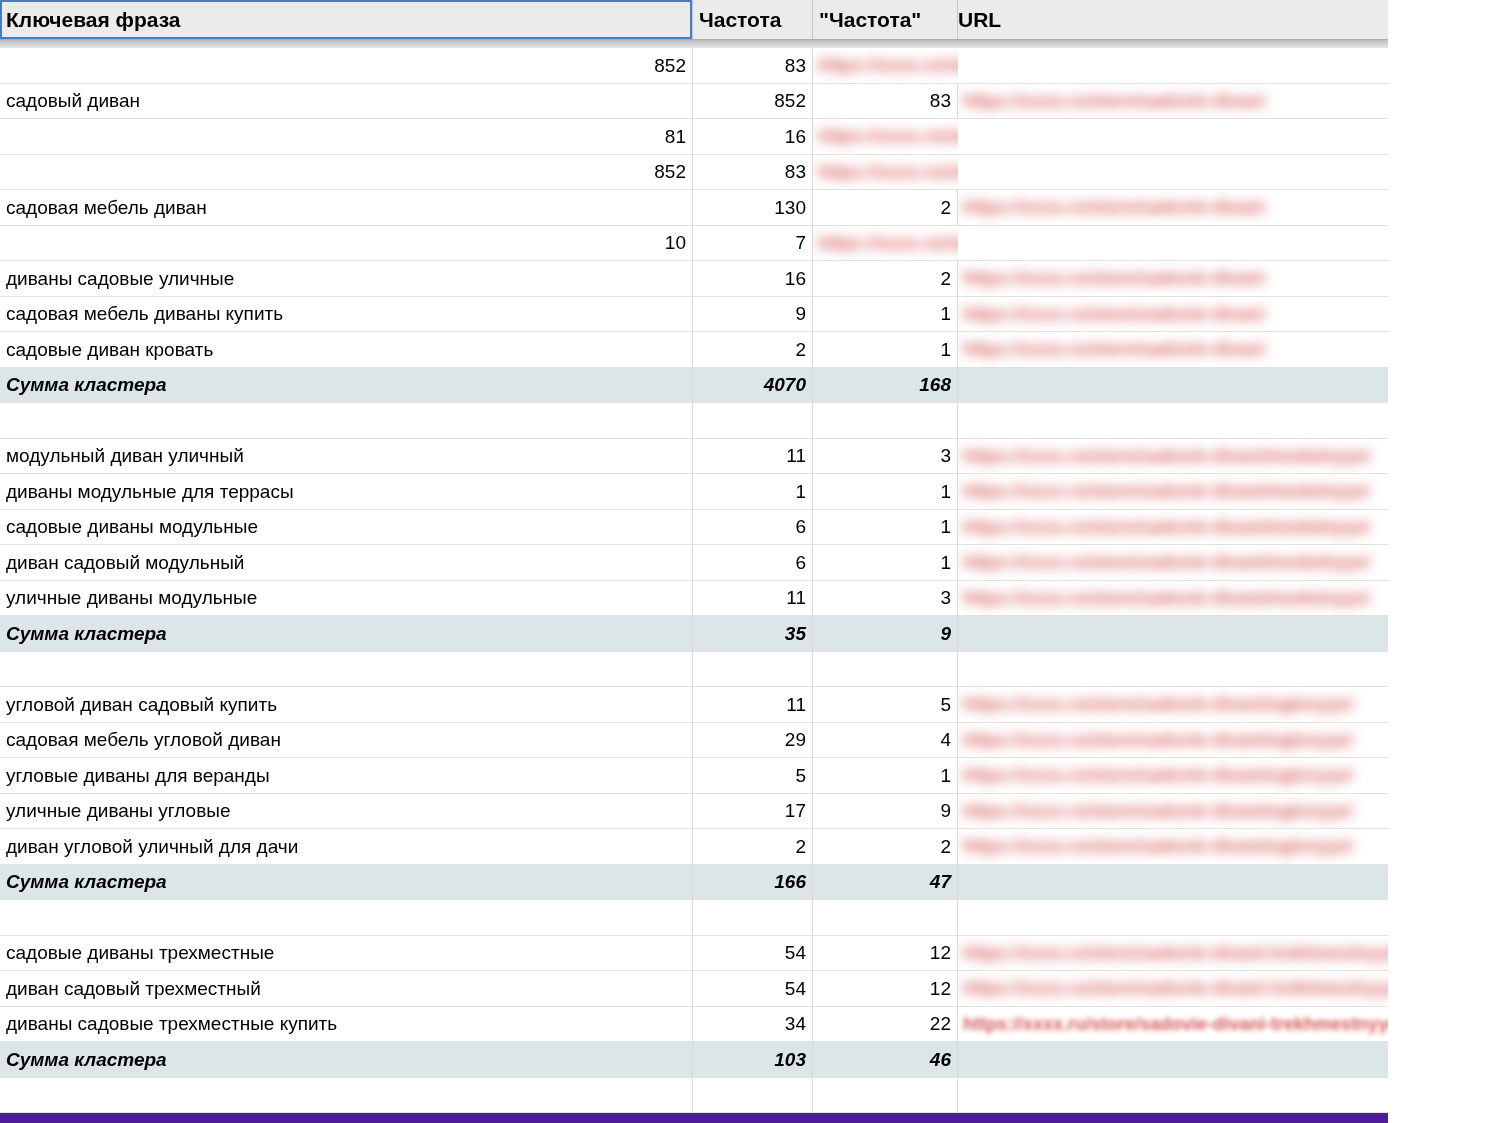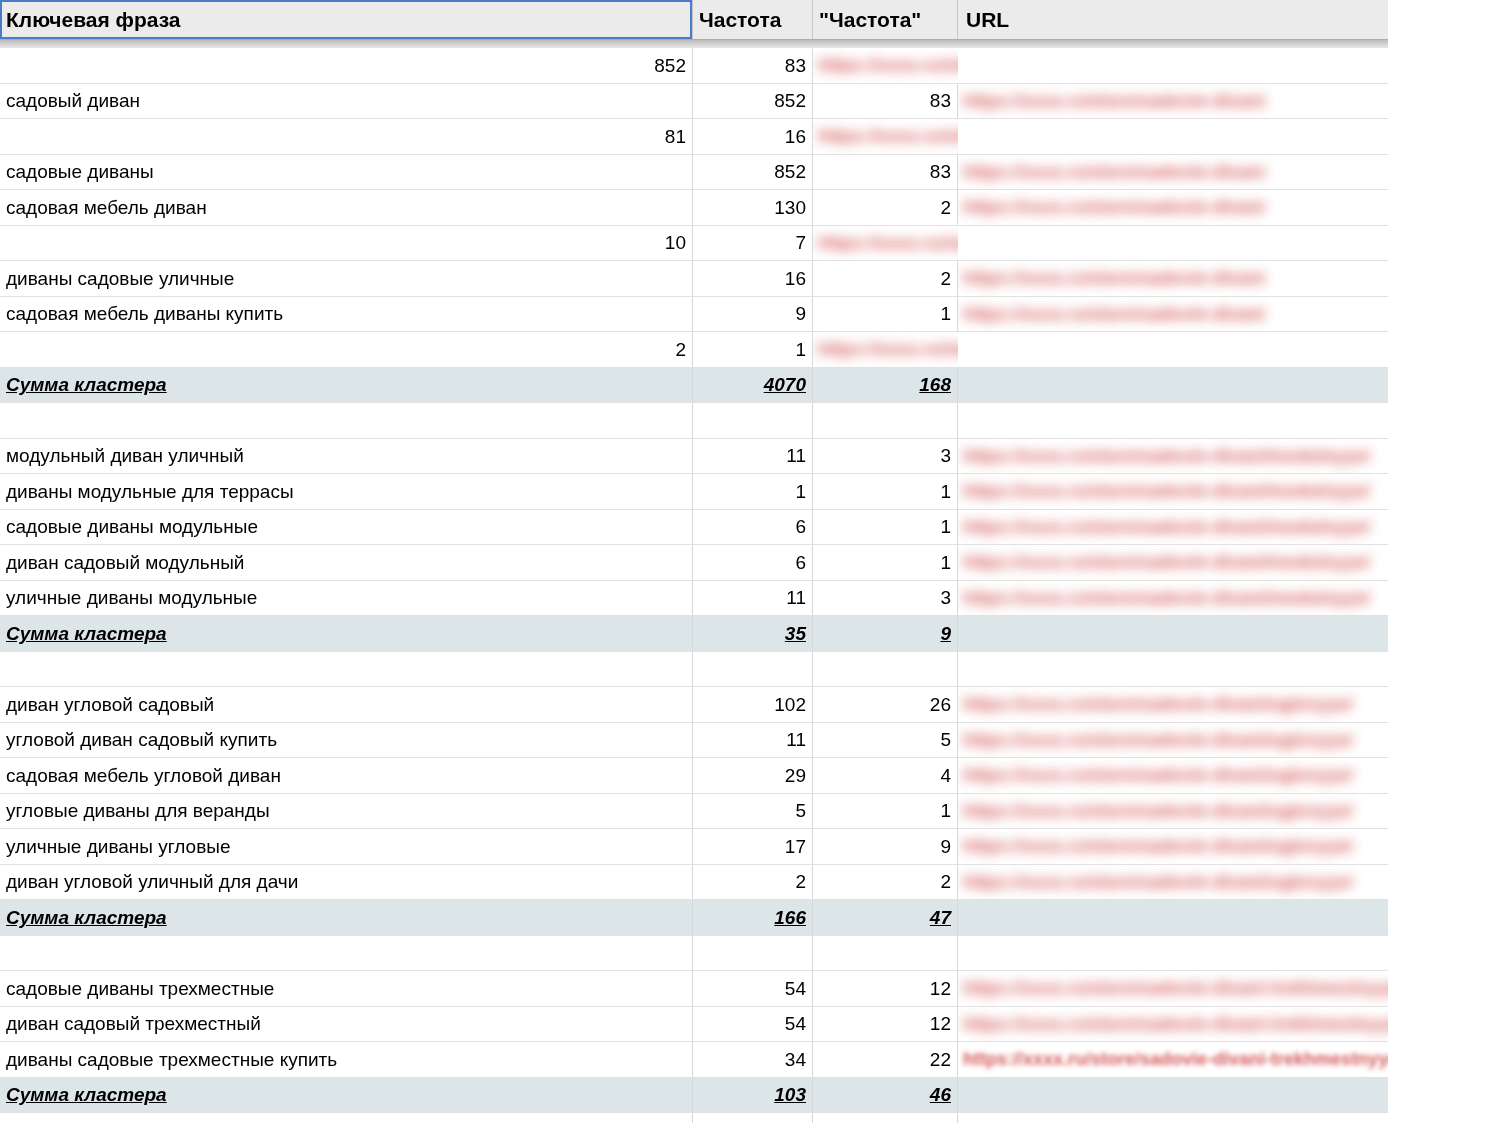--- a/index.html
+++ b/index.html
@@ -41,36 +41,35 @@
     height: 39px;
     background: var(--header-bg, #ebebeb);
     border-bottom: none;
   }
   .header-row .cell {
     font-weight: bold;
     font-size: 21px;
     border-right: 1px solid #c6c6c6;
     background: var(--header-bg, #ebebeb);
   }
-  .header-row .cell.url { border-right: none; margin-left: 8px; }
+  .header-row .cell.url { border-right: none; }
   .header-row .cell.sel {
     box-shadow: inset 0 0 0 2px var(--selection-border, #4a7bc8);
   }
   .freeze-shadow {
     height: 9px;
     border-top: 1px solid #adadad;
     background: linear-gradient(#bdbdbd, #e7e7e7);
   }
 
   
   .row.summary .cell {
     font-weight: bold;
     font-style: italic;
     background: var(--summary-bg, #dce6e9);
-    text-decoration: underline;
   }
 
   
   .url-haze {
     position: absolute;
     left: -2px;
     top: -3px;
     bottom: -3px;
     display: flex;
     align-items: center;
@@ -123,21 +122,20 @@
       <div class="row keyword">
         <div class="cell num">81</div>
         <div class="cell num">16</div>
         <div class="cell url">
           <div class="url-haze">
             <div class="url-blur" style="filter: blur(6px);">https://xxxx.ru/store/sadovie-divani</div>
           </div>
         </div>
       </div>
       <div class="row keyword">
-        <div class="cell">садовые диваны</div>
         <div class="cell num">852</div>
         <div class="cell num">83</div>
         <div class="cell url">
           <div class="url-haze">
             <div class="url-blur" style="filter: blur(6px);">https://xxxx.ru/store/sadovie-divani</div>
           </div>
         </div>
       </div>
       <div class="row keyword">
         <div class="cell">садовая мебель диван</div>
@@ -172,20 +170,21 @@
         <div class="cell">садовая мебель диваны купить</div>
         <div class="cell num">9</div>
         <div class="cell num">1</div>
         <div class="cell url">
           <div class="url-haze">
             <div class="url-blur" style="filter: blur(6px);">https://xxxx.ru/store/sadovie-divani</div>
           </div>
         </div>
       </div>
       <div class="row keyword">
+        <div class="cell">садовые диван кровать</div>
         <div class="cell num">2</div>
         <div class="cell num">1</div>
         <div class="cell url">
           <div class="url-haze">
             <div class="url-blur" style="filter: blur(6px);">https://xxxx.ru/store/sadovie-divani</div>
           </div>
         </div>
       </div>
       <div class="row summary">
         <div class="cell">Сумма кластера</div>
@@ -255,30 +254,20 @@
         <div class="cell num">9</div>
         <div class="cell url"></div>
       </div>
       <div class="row spacer">
         <div class="cell"></div>
         <div class="cell num"></div>
         <div class="cell num"></div>
         <div class="cell url"></div>
       </div>
       <div class="row keyword">
-        <div class="cell">диван угловой садовый</div>
-        <div class="cell num">102</div>
-        <div class="cell num">26</div>
-        <div class="cell url">
-          <div class="url-haze">
-            <div class="url-blur" style="filter: blur(6px);">https://xxxx.ru/store/sadovie-divani/uglovyye/</div>
-          </div>
-        </div>
-      </div>
-      <div class="row keyword">
         <div class="cell">угловой диван садовый купить</div>
         <div class="cell num">11</div>
         <div class="cell num">5</div>
         <div class="cell url">
           <div class="url-haze">
             <div class="url-blur" style="filter: blur(6px);">https://xxxx.ru/store/sadovie-divani/uglovyye/</div>
           </div>
         </div>
       </div>
       <div class="row keyword">

